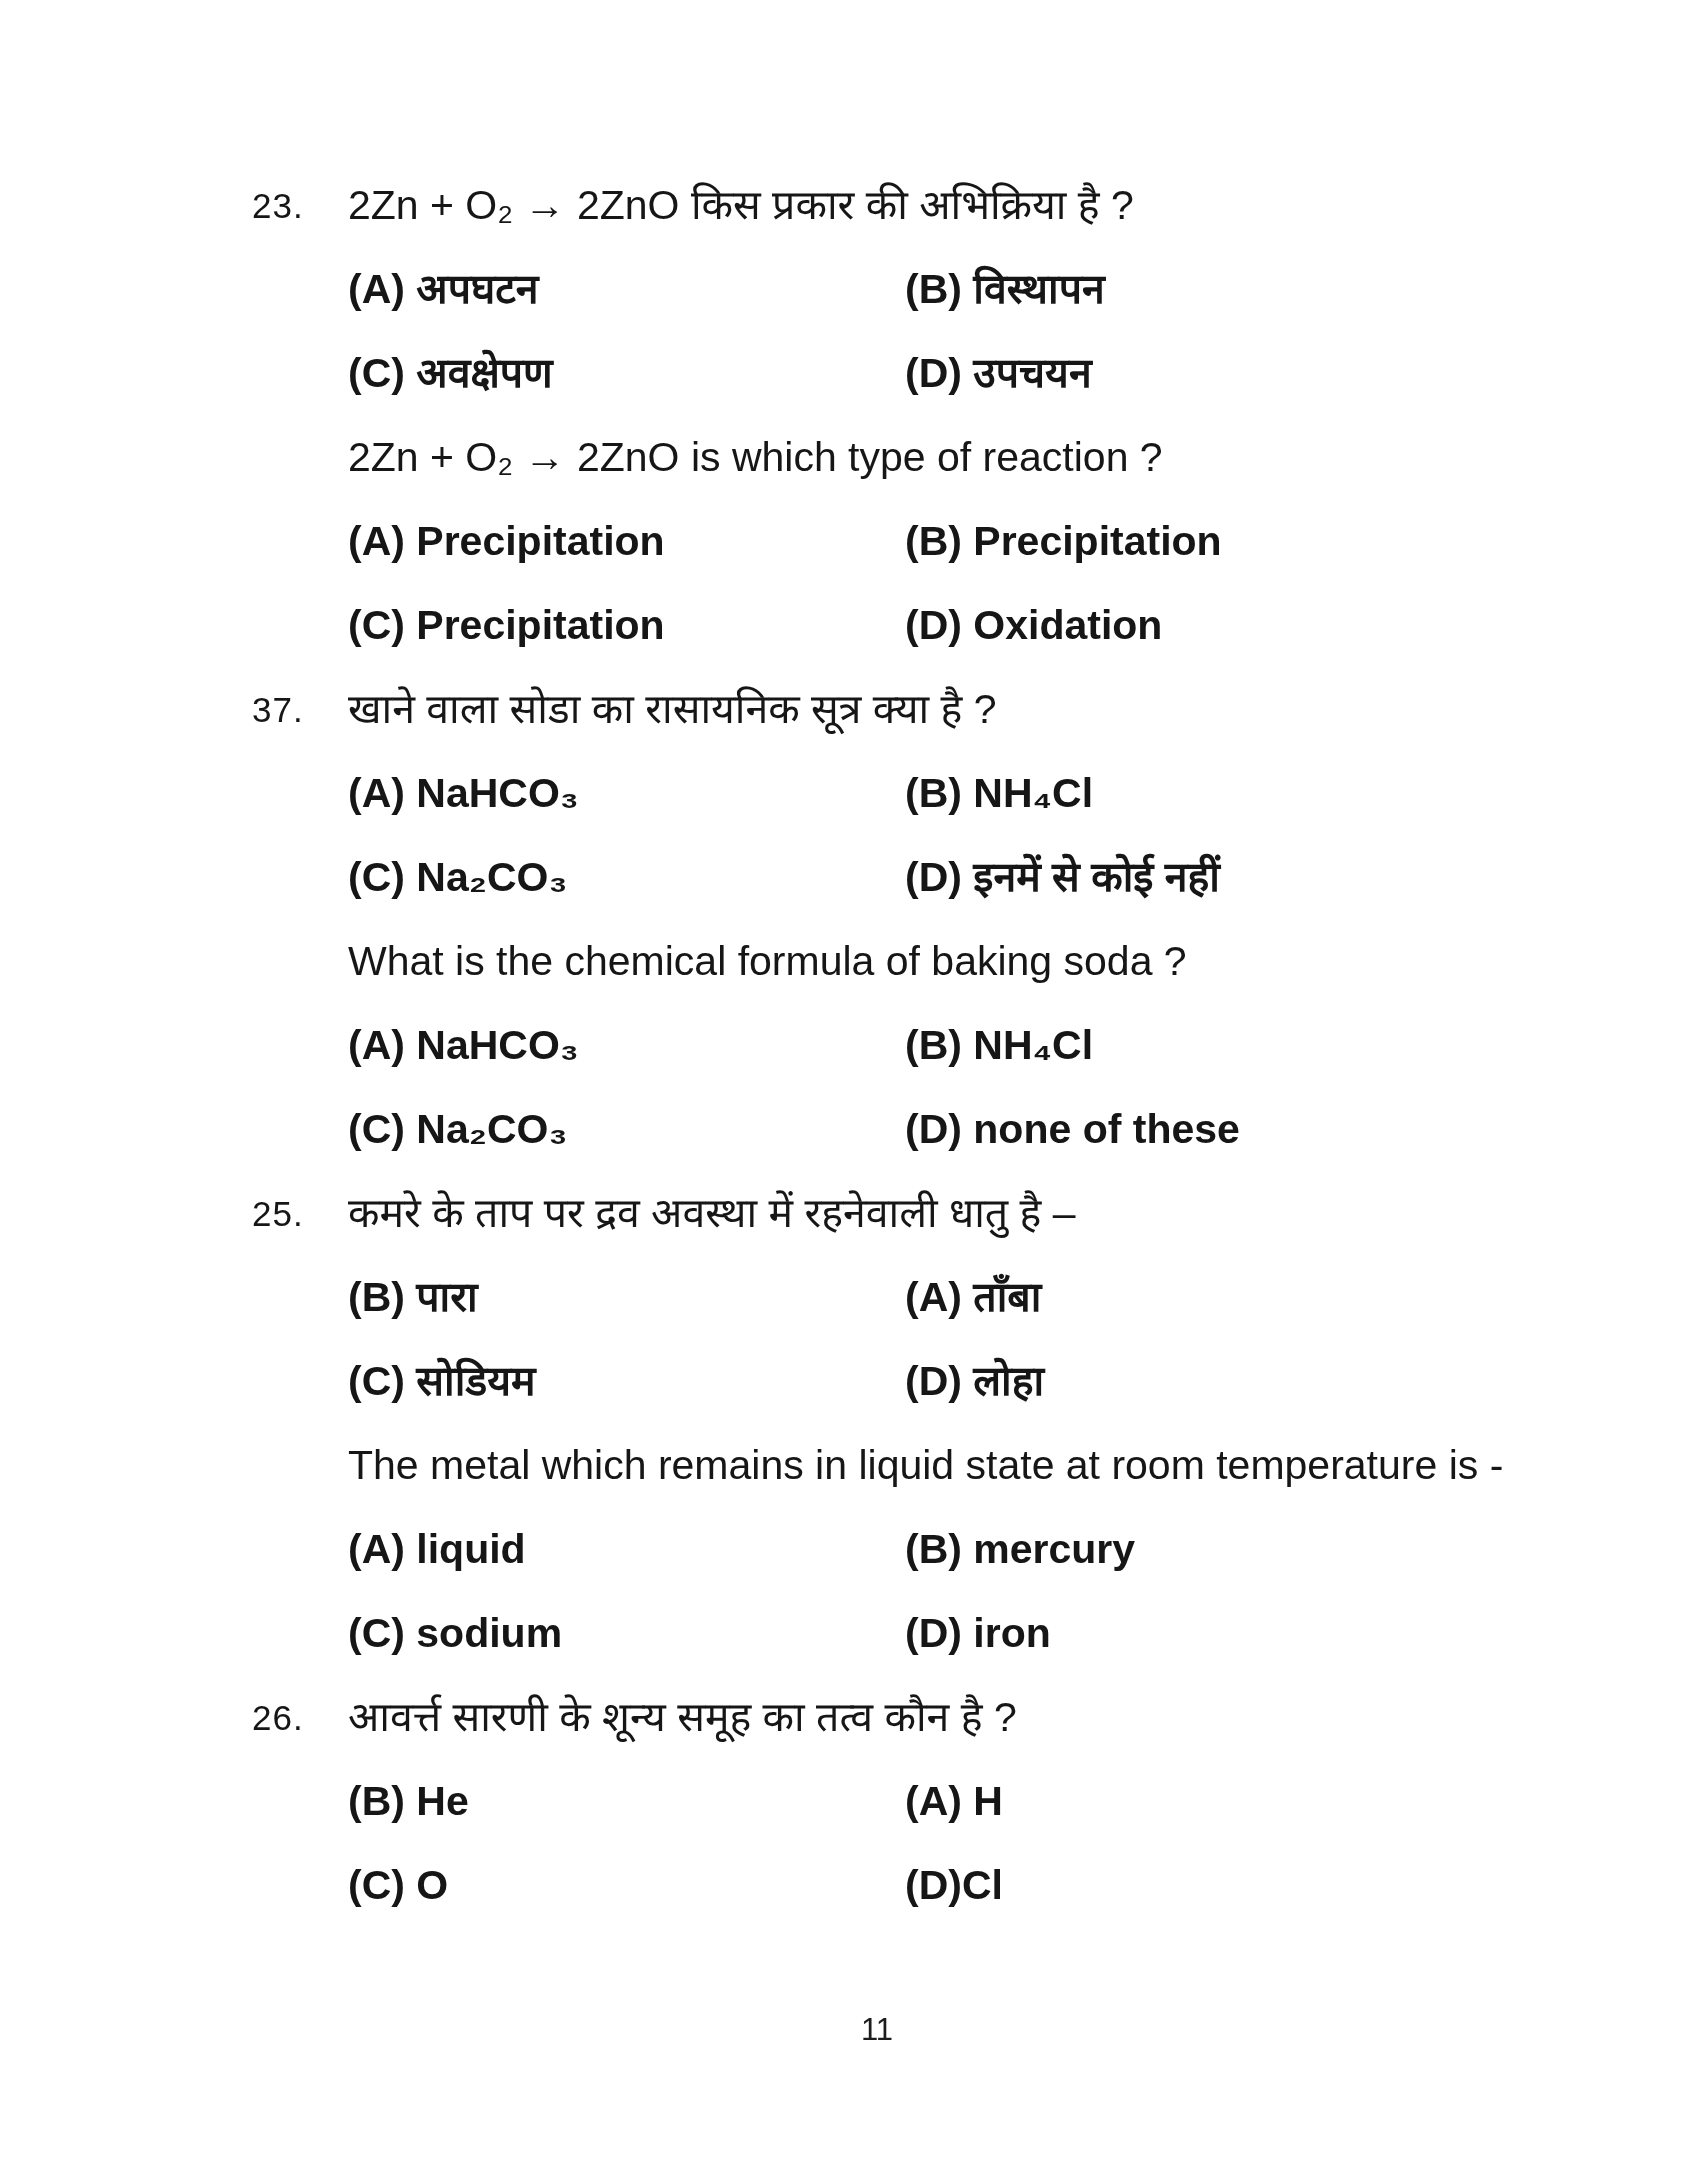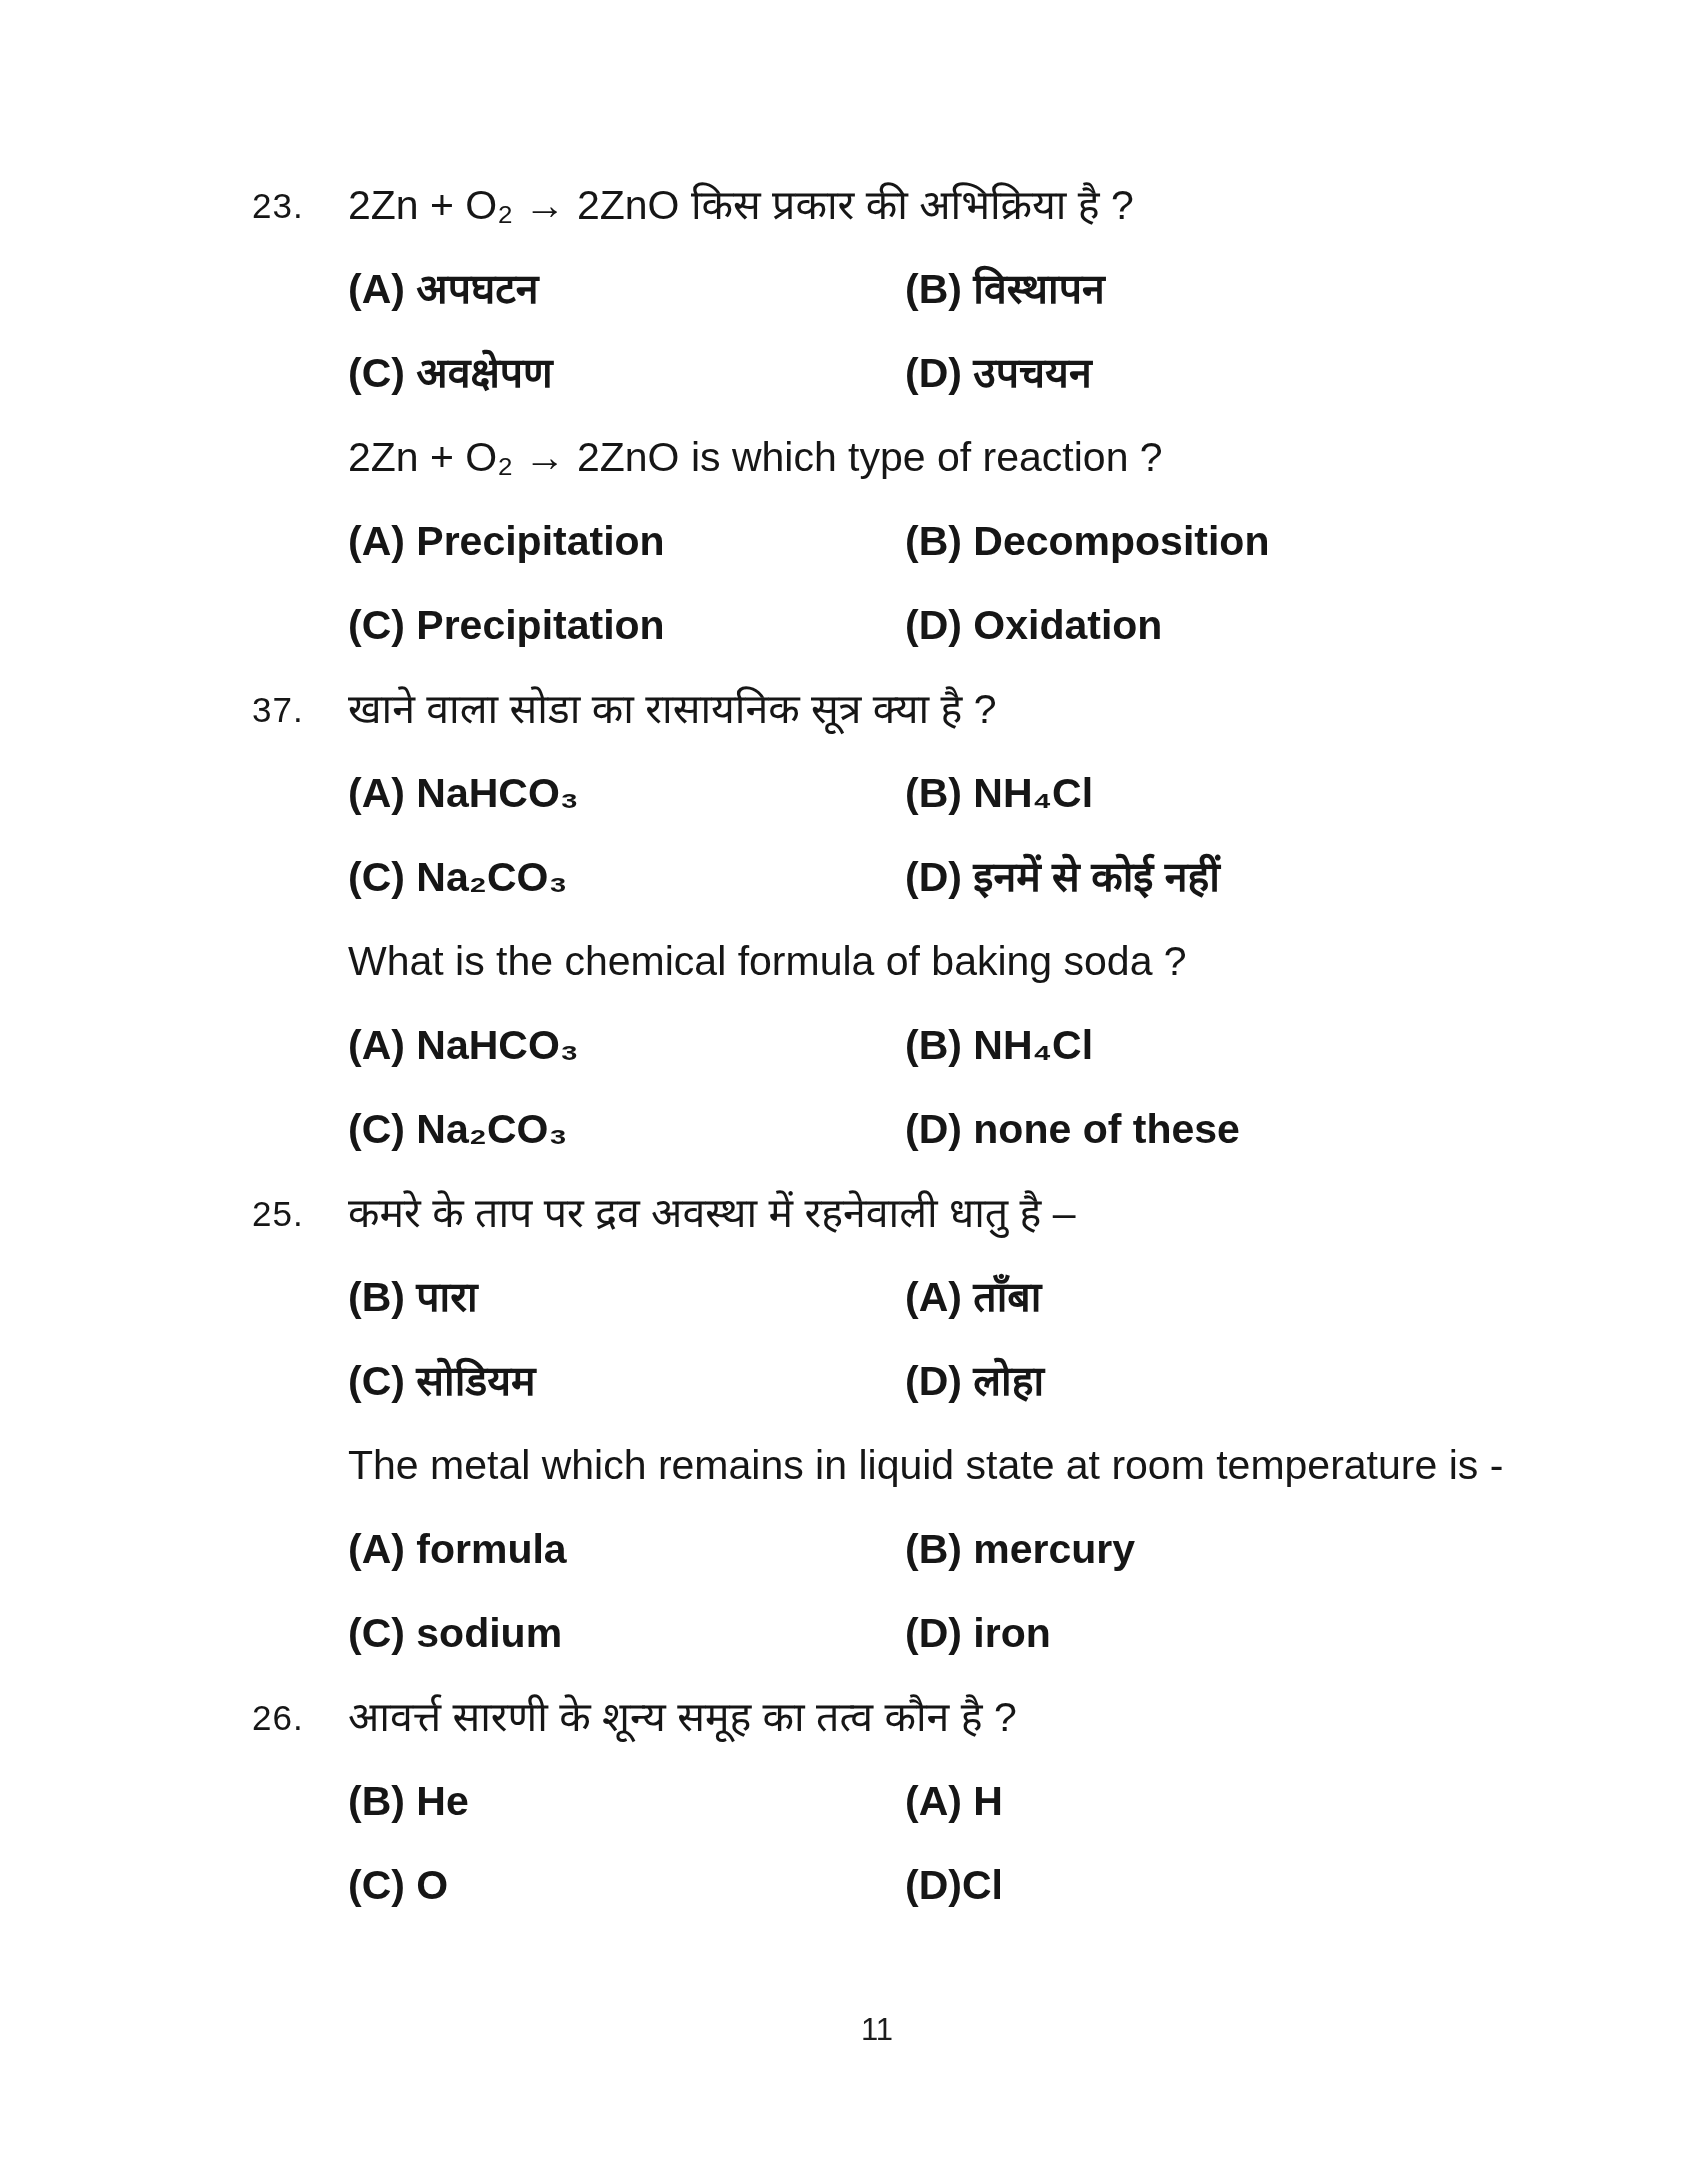--- a/index.html
+++ b/index.html
@@ -70,21 +70,21 @@
     </div>
     <div class="line opt-row">
       <span>(C) अवक्षेपण</span>
       <span>(D) उपचयन</span>
     </div>
     <div class="line">
       <span>2Zn + O₂ → 2ZnO is which type of reaction ?</span>
     </div>
     <div class="line opt-row">
       <span>(A) Precipitation</span>
-      <span>(B) Decomposition</span>
+      <span>(B) Precipitation</span>
     </div>
     <div class="line opt-row">
       <span>(C) Precipitation</span>
       <span>(D) Oxidation</span>
     </div>
   </section>
 
   <section>
     <div class="line q-line">
       <span class="q-num">37.</span>
@@ -121,21 +121,21 @@
       <span>(A) ताँबा</span>
     </div>
     <div class="line opt-row">
       <span>(C) सोडियम</span>
       <span>(D) लोहा</span>
     </div>
     <div class="line">
       <span>The metal which remains in liquid state at room temperature is -</span>
     </div>
     <div class="line opt-row">
-      <span>(A) formula</span>
+      <span>(A) liquid</span>
       <span>(B) mercury</span>
     </div>
     <div class="line opt-row">
       <span>(C) sodium</span>
       <span>(D) iron</span>
     </div>
   </section>
 
   <section>
     <div class="line q-line">

